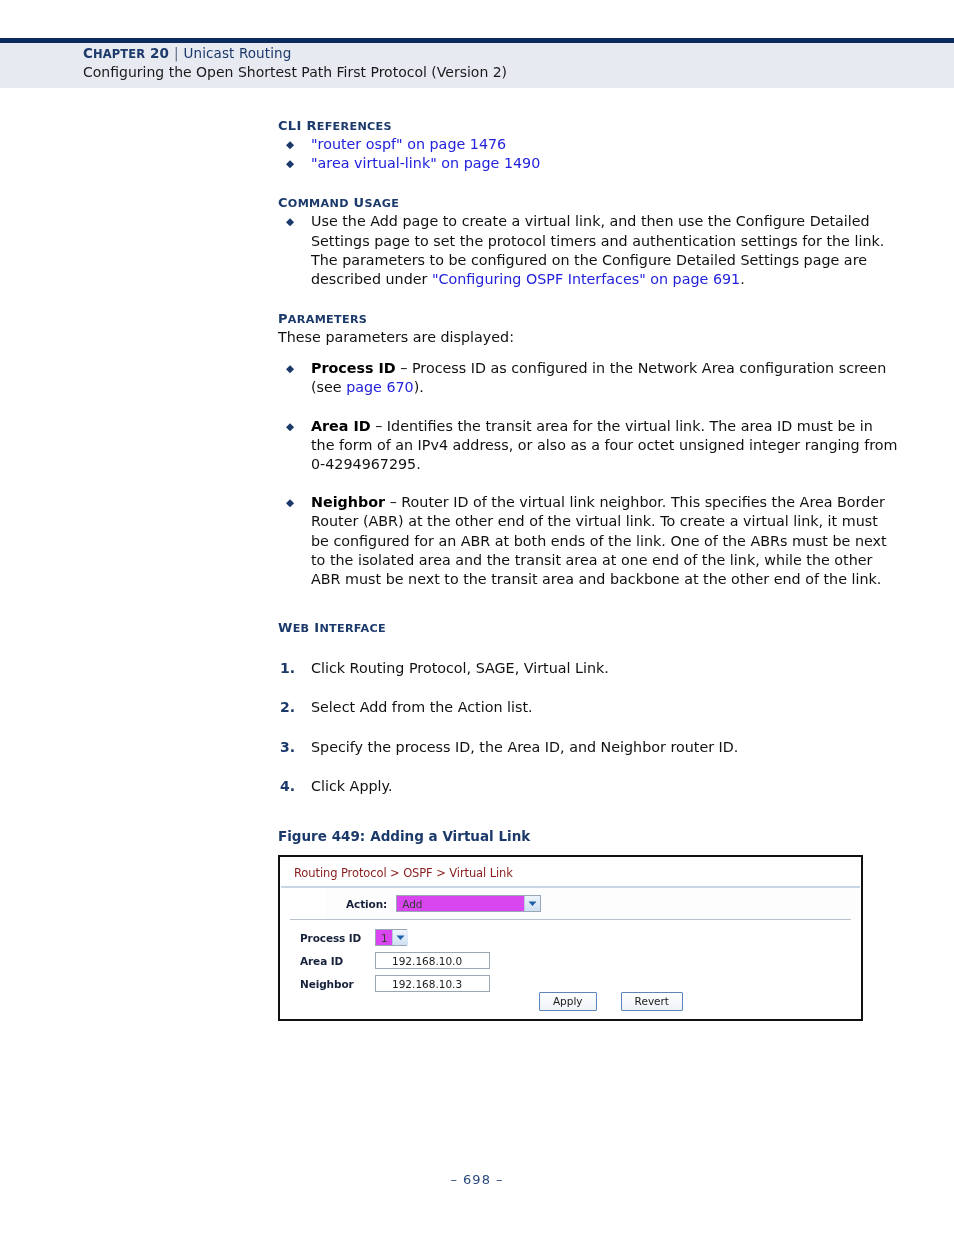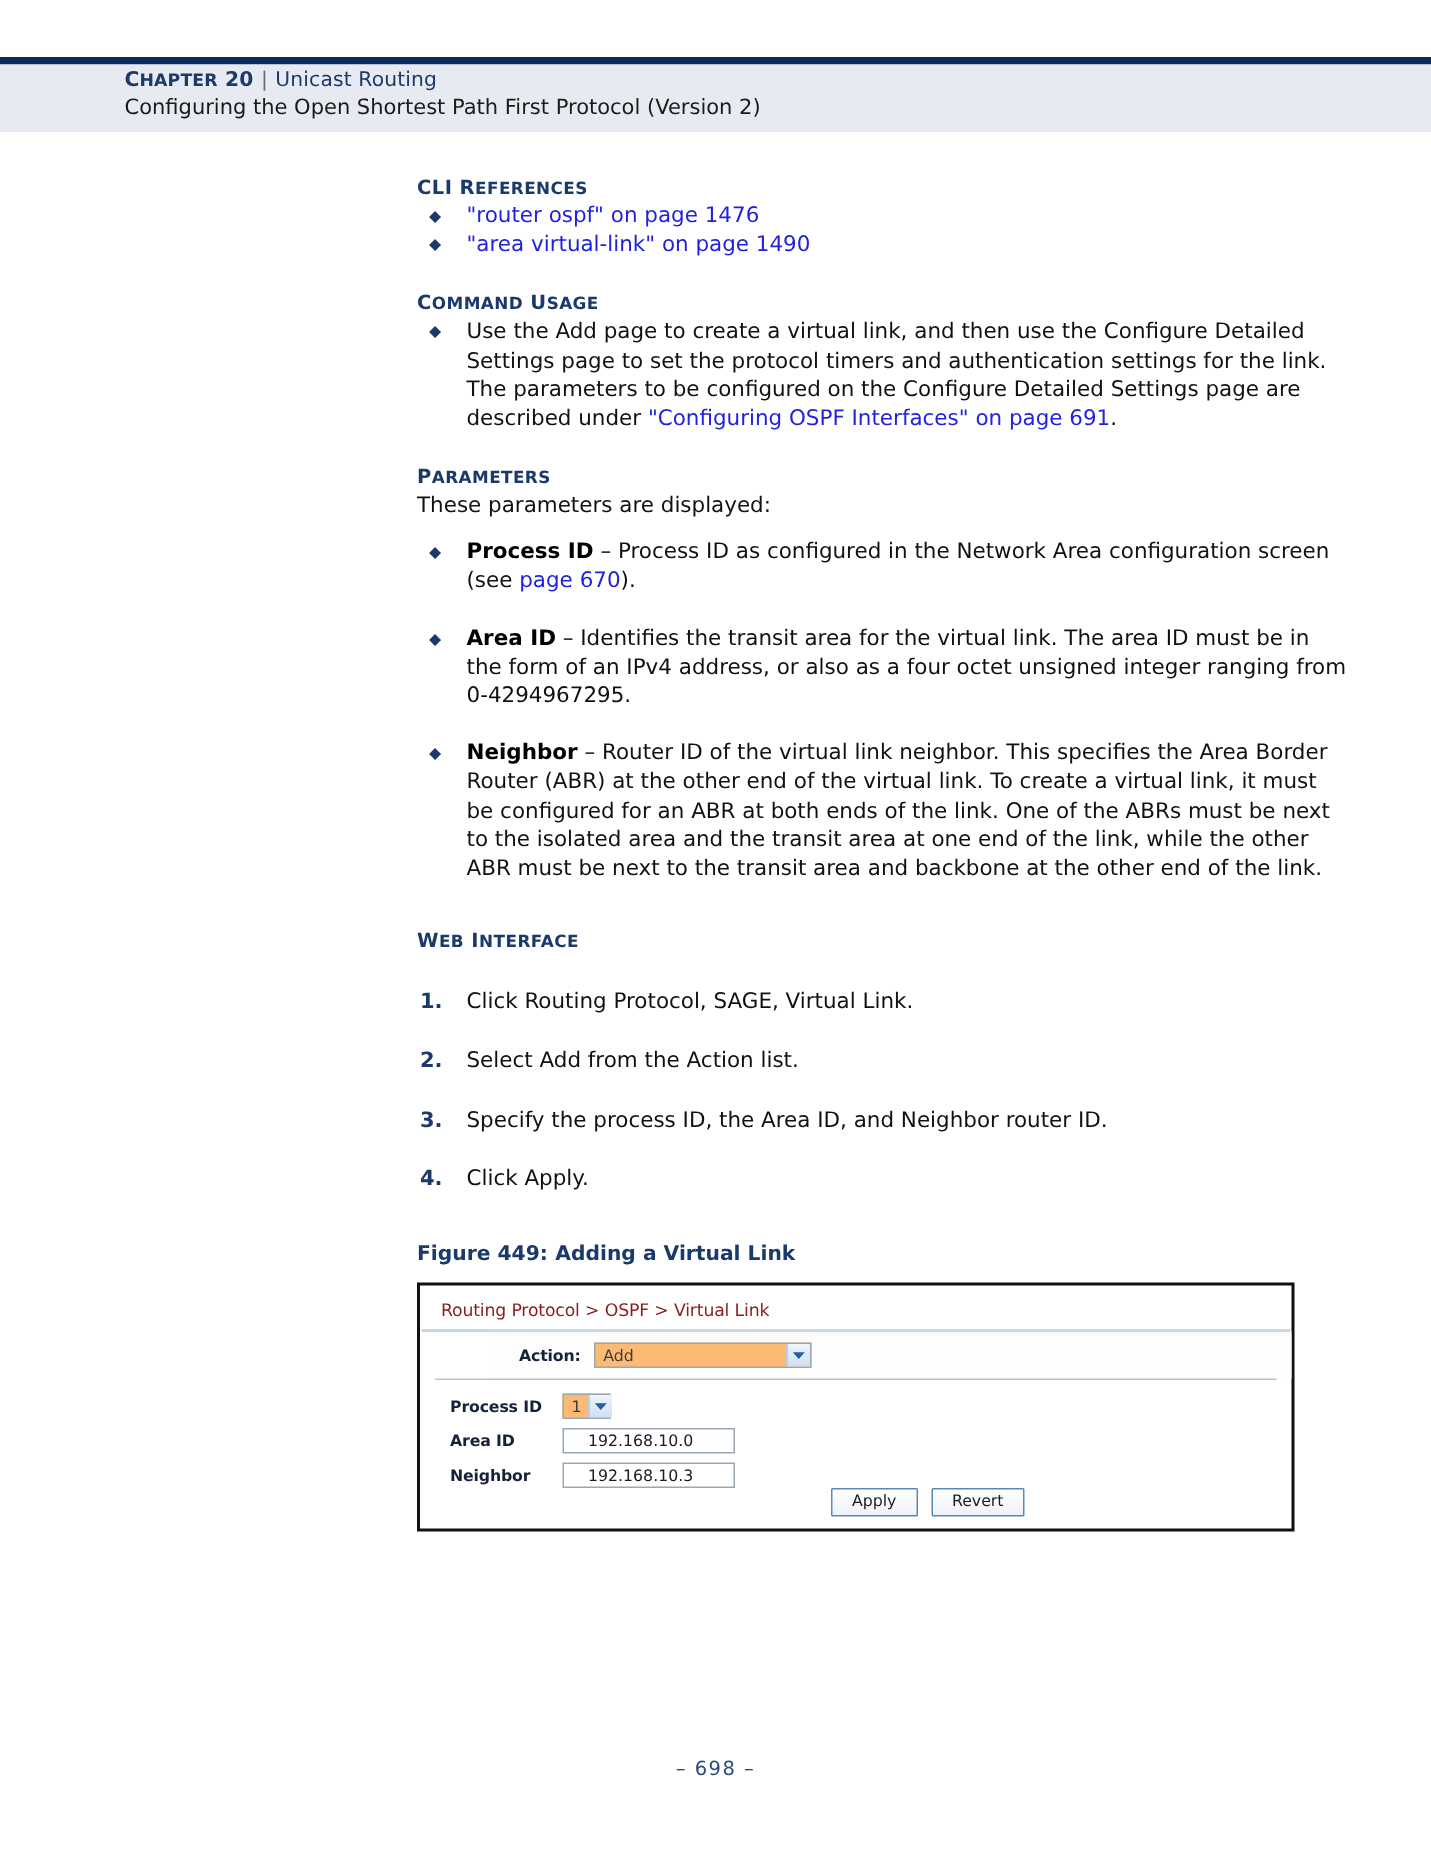--- a/index.html
+++ b/index.html
@@ -185,21 +185,21 @@
   .shot-rule-grey {
     height: 1px;
     background: #b9c2cc;
     margin: 0 10px 0 10px;
   }
   .select-box {
     display: inline-flex;
     align-items: center;
     justify-content: space-between;
     border: 1px solid #9aa7b4;
-    background: #fdba74;
+    background: #d946ef;
     height: 17px;
     box-sizing: border-box;
     margin-left: 9px;
   }
   .select-box .sel-val {
     font-size: 10.5px;
     color: #3c3c3c;
     padding: 0 4px 0 5px;
     white-space: nowrap;
   }
@@ -235,21 +235,21 @@
     padding: 0 16px;
     line-height: 15px;
     margin-left: 9px;
     font-family: "DejaVu Sans", "Liberation Sans", sans-serif;
   }
   .btn-row {
     position: absolute;
     right: 178px;
     bottom: 8px;
     display: flex;
-    gap: 9px;
+    gap: 24px;
   }
   .ui-btn {
     border: 1px solid #5b87b8;
     background: linear-gradient(#ffffff, #eef2f7);
     font-size: 10.5px;
     color: #1a1a1a;
     padding: 2px 13px 3px 13px;
     border-radius: 1px;
     font-family: "DejaVu Sans", "Liberation Sans", sans-serif;
   }

